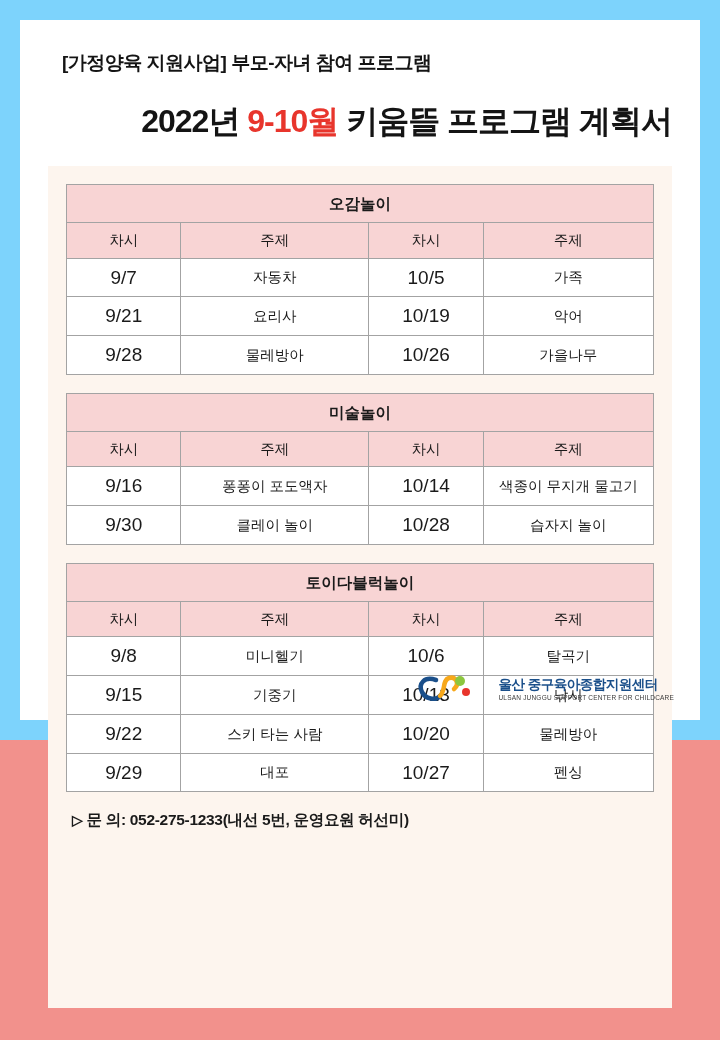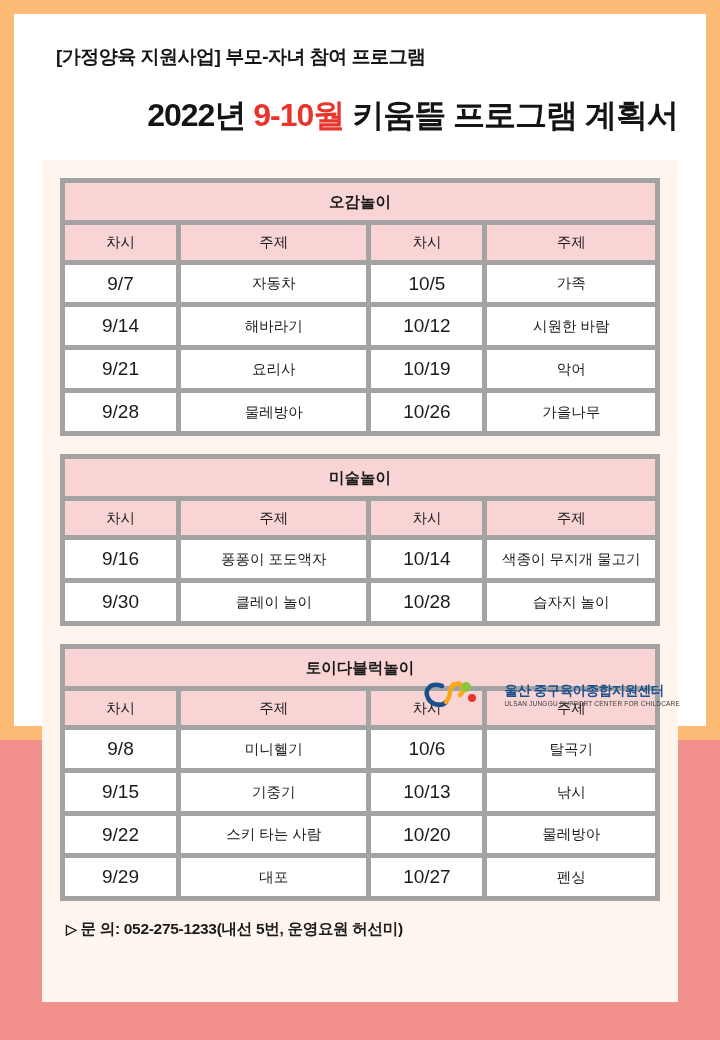--- a/index.html
+++ b/index.html
@@ -11,22 +11,22 @@
     height: 1040px;
     font-family: "Liberation Sans", sans-serif;
     background: #f2918c;
     overflow: hidden;
   }
   .page {
     position: relative;
     width: 720px;
     height: 740px;
     box-sizing: border-box;
-    background: #fdba74;
-    padding: 14px;
+    background: #7dd3fc;
+    padding: 20px;
   }
   .sheet {
     position: relative;
     width: 100%;
     height: 100%;
     box-sizing: border-box;
     background: #ffffff;
     padding: 24px 28px 10px 28px;
   }
   .header {
@@ -60,21 +60,21 @@
     height: 842px;
   }
   table.prog {
     width: 100%;
     border-collapse: collapse;
     table-layout: fixed;
     margin-bottom: 18px;
     background: #ffffff;
   }
   table.prog td, table.prog th {
-    border: 5px solid #a3a3a3;
+    border: 1px solid #a3a3a3;
     text-align: center;
     font-size: 14.5px;
     color: #1a1a1a;
     padding: 7px 2px;
     line-height: 1.25;
   }
   table.prog .sect-title {
     background: #f8d4d4;
     font-weight: bold;
     font-size: 15.5px;
@@ -171,26 +171,20 @@
             <td class="colhead">차시</td>
             <td class="colhead">주제</td>
             <td class="colhead">차시</td>
             <td class="colhead">주제</td>
           </tr>
           <tr>
             <td class="date">9/7</td>
             <td>자동차</td>
             <td class="date">10/5</td>
             <td>가족</td>
-          </tr>
-          <tr>
-            <td class="date">9/14</td>
-            <td>해바라기</td>
-            <td class="date">10/12</td>
-            <td>시원한 바람</td>
           </tr>
           <tr>
             <td class="date">9/21</td>
             <td>요리사</td>
             <td class="date">10/19</td>
             <td>악어</td>
           </tr>
           <tr>
             <td class="date">9/28</td>
             <td>물레방아</td>

